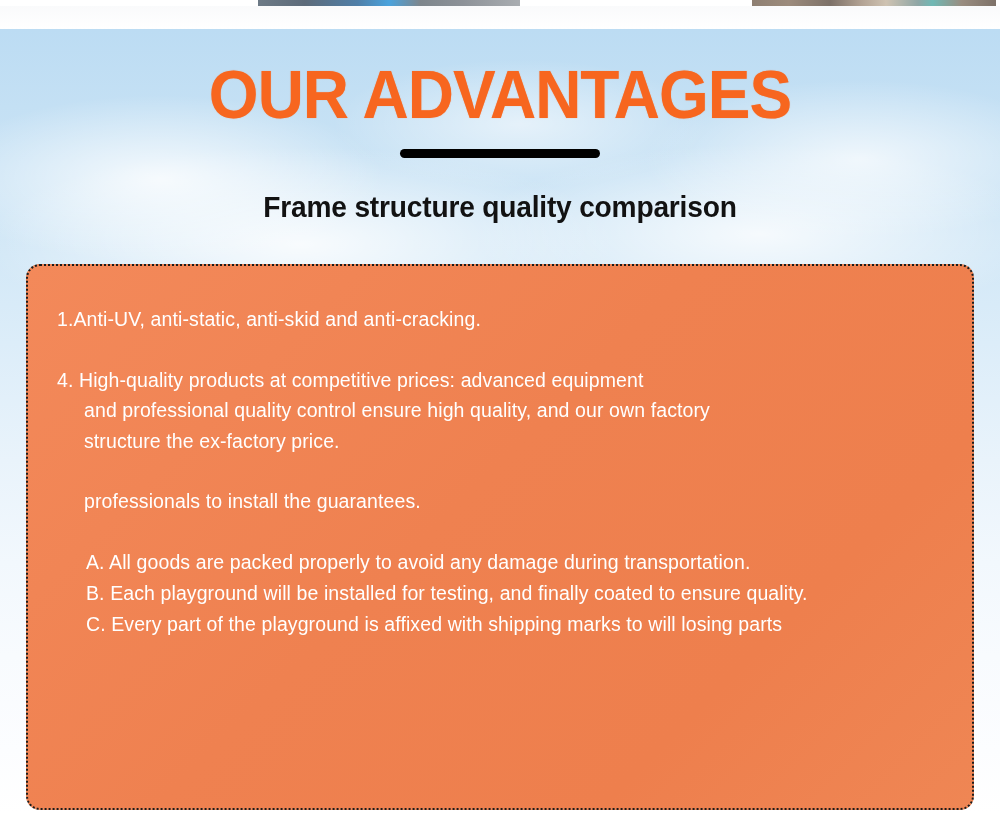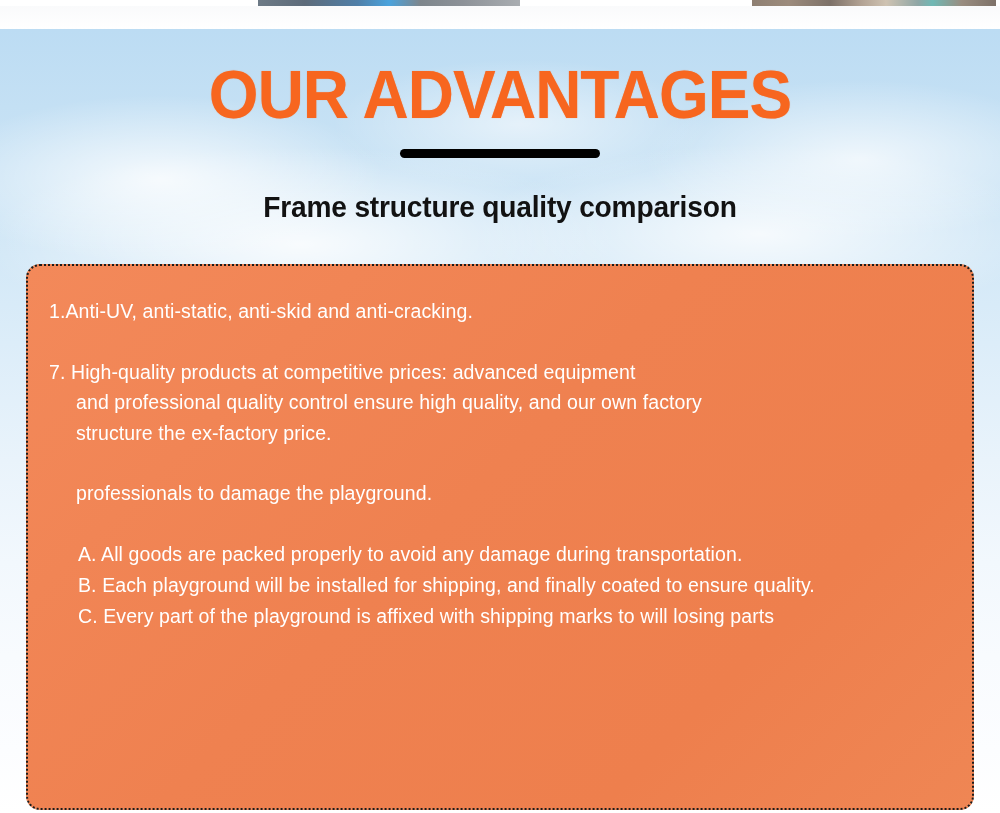--- a/index.html
+++ b/index.html
@@ -110,21 +110,21 @@
     top: 264px;
     width: 948px;
     height: 546px;
     box-sizing: border-box;
     border: 2px dotted #1c1c1c;
     border-radius: 14px;
     background: linear-gradient(135deg, #f3895a 0%, #ef8150 45%, #ee7f4d 75%, #ef8654 100%);
     padding: 26px 20px 20px 17px;
   }
   .adv-list {
-    margin: 4px;
+    margin: 12px;
     padding: 0;
     list-style: none;
   }
   .adv-item {
     color: #ffffff;
     font-size: 19.5px;
     line-height: 30.5px;
     margin-bottom: 30px;
     letter-spacing: 0.1px;
   }
@@ -154,26 +154,26 @@
   <div class="divider"></div>
   <h2 class="subtitle">Frame structure quality comparison</h2>
 </div>
 
 <div class="panel">
   <ul class="adv-list">
       <li class="adv-item">
         <span class="adv-line">1.Anti-UV, anti-static, anti-skid and anti-cracking.</span>
       </li>
       <li class="adv-item">
-        <span class="adv-line">7. High-quality products at competitive prices: advanced equipment</span>
+        <span class="adv-line">4. High-quality products at competitive prices: advanced equipment</span>
         <span class="adv-line cont">and professional quality control ensure high quality, and our own factory</span>
         <span class="adv-line cont">structure the ex-factory price.</span>
       </li>
       <li class="adv-item">
-        <span class="adv-line cont">professionals to damage the playground.</span>
+        <span class="adv-line cont">professionals to install the guarantees.</span>
       </li>
       <li class="adv-item item-5">
         <span class="adv-line sub">A. All goods are packed properly to avoid any damage during transportation.</span>
-        <span class="adv-line sub">B. Each playground will be installed for shipping, and finally coated to ensure quality.</span>
+        <span class="adv-line sub">B. Each playground will be installed for testing, and finally coated to ensure quality.</span>
         <span class="adv-line sub">C. Every part of the playground is affixed with shipping marks to will losing parts</span>
       </li>
     </ul>
 </div>
 
 </body></html>

